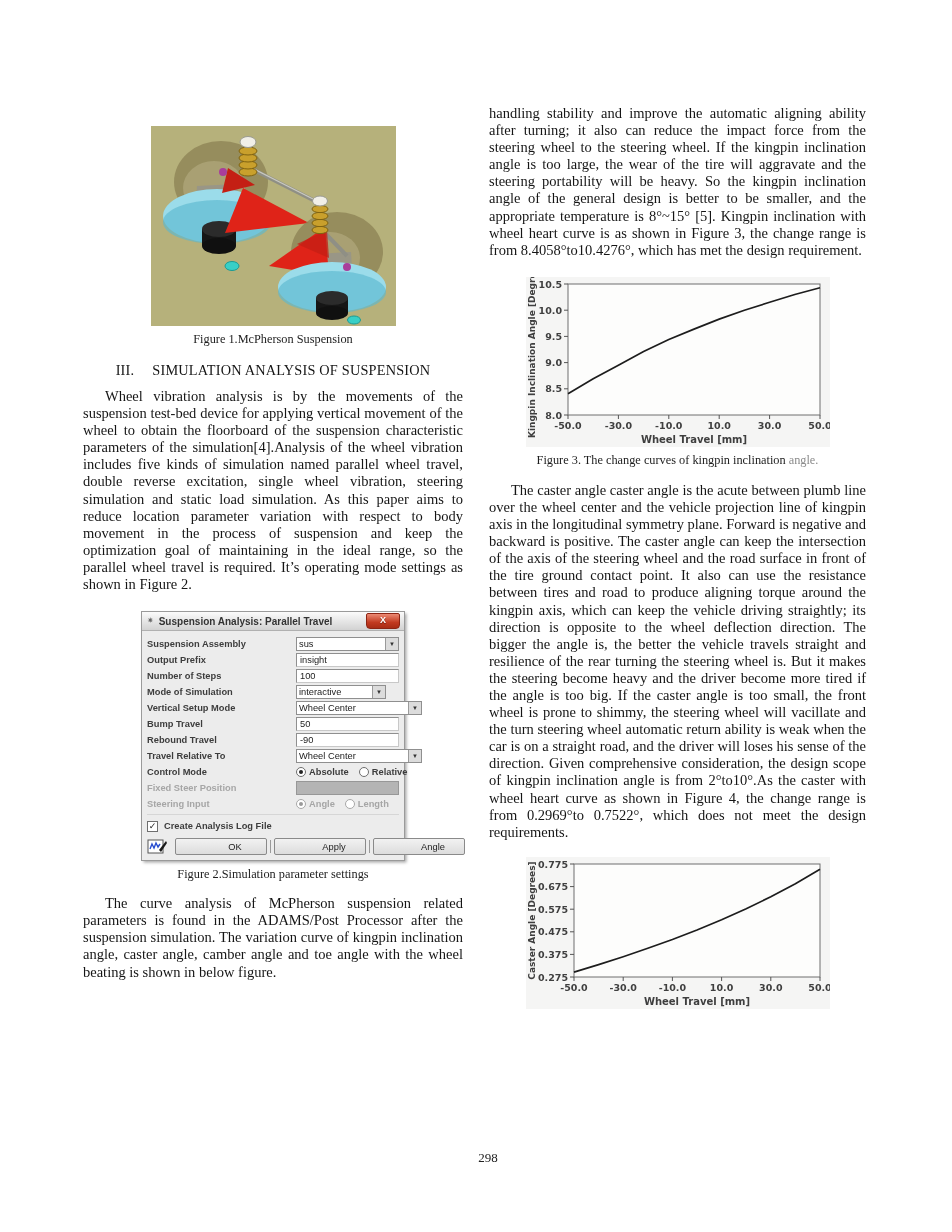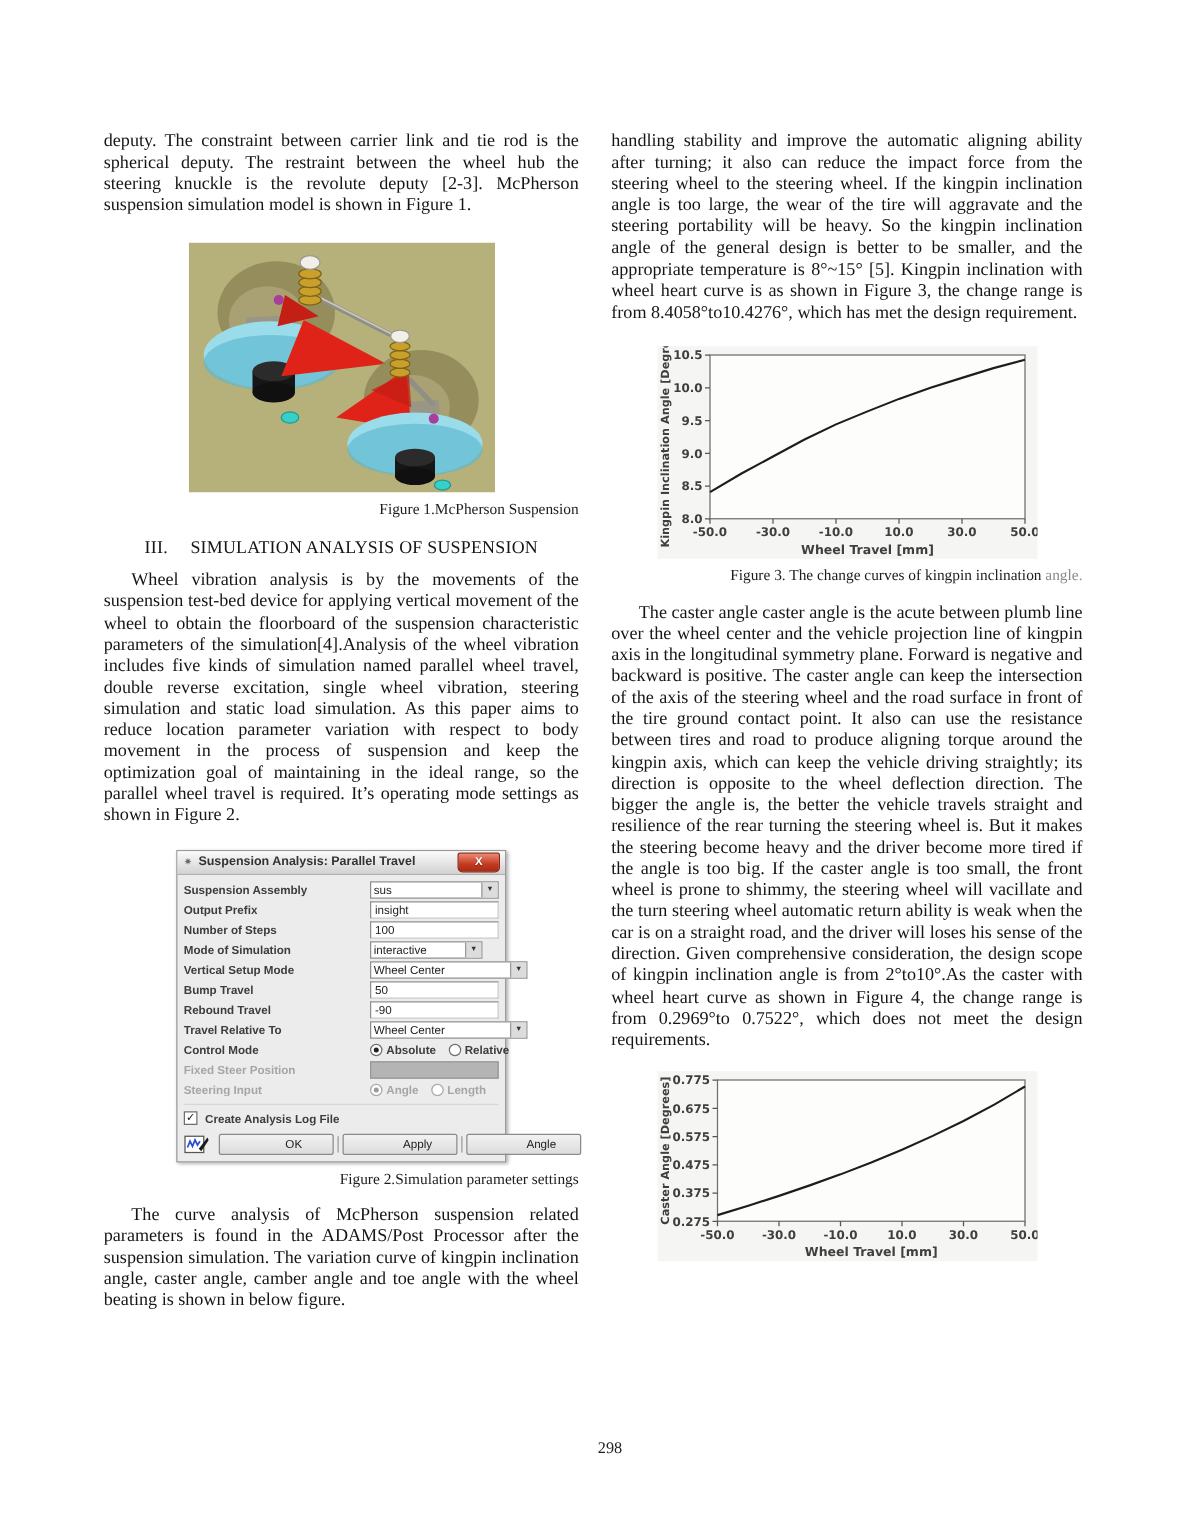--- a/index.html
+++ b/index.html
@@ -4,21 +4,21 @@
 <style>
   html,body{margin:0;padding:0;}
   body{width:952px;height:1232px;background:#ffffff;position:relative;
        font-family:"Liberation Serif","DejaVu Serif",serif;color:#151515;}
   .col{position:absolute;top:105px;}
   #left-col{left:83px;width:380px;}
   #right-col{left:489px;width:377px;}
   p.body-text{font-size:14.5px;line-height:17.1px;text-align:justify;margin:0;}
   p.indent{text-indent:22px;}
   .fig-wrap{text-align:center;}
-  .fig-caption{font-size:12.3px;color:#1c1c1c;margin-top:6px;text-align:right;}
+  .fig-caption{font-size:12.3px;color:#1c1c1c;margin-top:6px;}
   .fig-caption .tail{color:#8a8a8a;}
   .section-heading{font-size:14.3px;text-align:center;margin:15px 0 9px 0;letter-spacing:.2px;}
   .section-heading .numeral{margin-right:18px;}
   
   #figure1{margin-top:21px;}
   #figure1 svg{display:block;margin:0 auto;}
   
   #figure2{margin-top:18px;}
   .dialog{width:262px;margin:0 auto;background:#ececec;border:1px solid #9a9a9a;
           box-shadow:1.5px 1.5px 3px rgba(0,0,0,.35);
@@ -79,21 +79,20 @@
   #figure4{margin-top:16px;}
   
   #page-number{position:absolute;left:12px;width:952px;top:1150px;text-align:center;
                font-size:13px;color:#222;}
 </style>
 </head>
 <body>
 
 <div class="col" id="left-col">
 
-  <p class="body-text">deputy. The constraint between carrier link and tie rod is the spherical deputy. The restraint between the wheel hub the steering knuckle is the revolute deputy [2-3]. McPherson suspension simulation model is shown in Figure 1.</p>
 
   <div class="fig-wrap" id="figure1">
     <svg width="245" height="200" viewBox="0 0 245 200">
       <rect x="0" y="0" width="245" height="200" fill="#b6b17b"></rect>
 
       <ellipse cx="70" cy="56" rx="47" ry="41" fill="#8f8557" opacity="0.82"></ellipse>
       <ellipse cx="63" cy="62" rx="31" ry="27" fill="#b6ae82" opacity="0.6"></ellipse>
       <polygon points="46,60 86,58 88,92 44,94" fill="#97948a" opacity="0.85"></polygon>
       <ellipse cx="66" cy="90" rx="54" ry="27" fill="#9bdcea"></ellipse>
       <ellipse cx="66" cy="96" rx="54" ry="22" fill="#5cb8d0" opacity="0.65"></ellipse>

